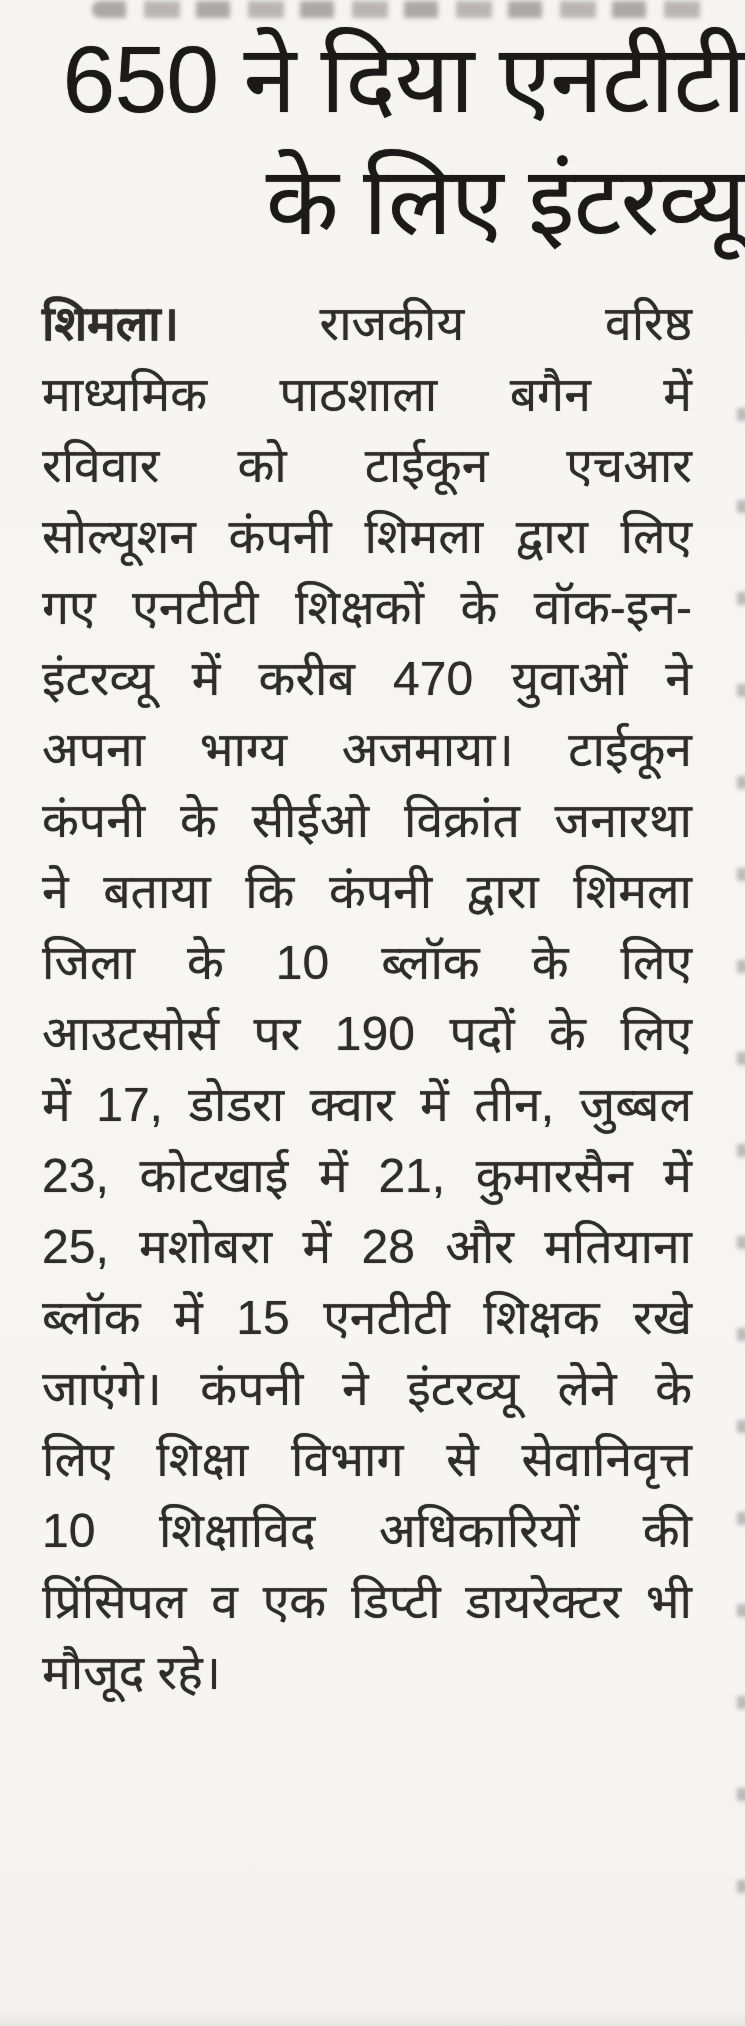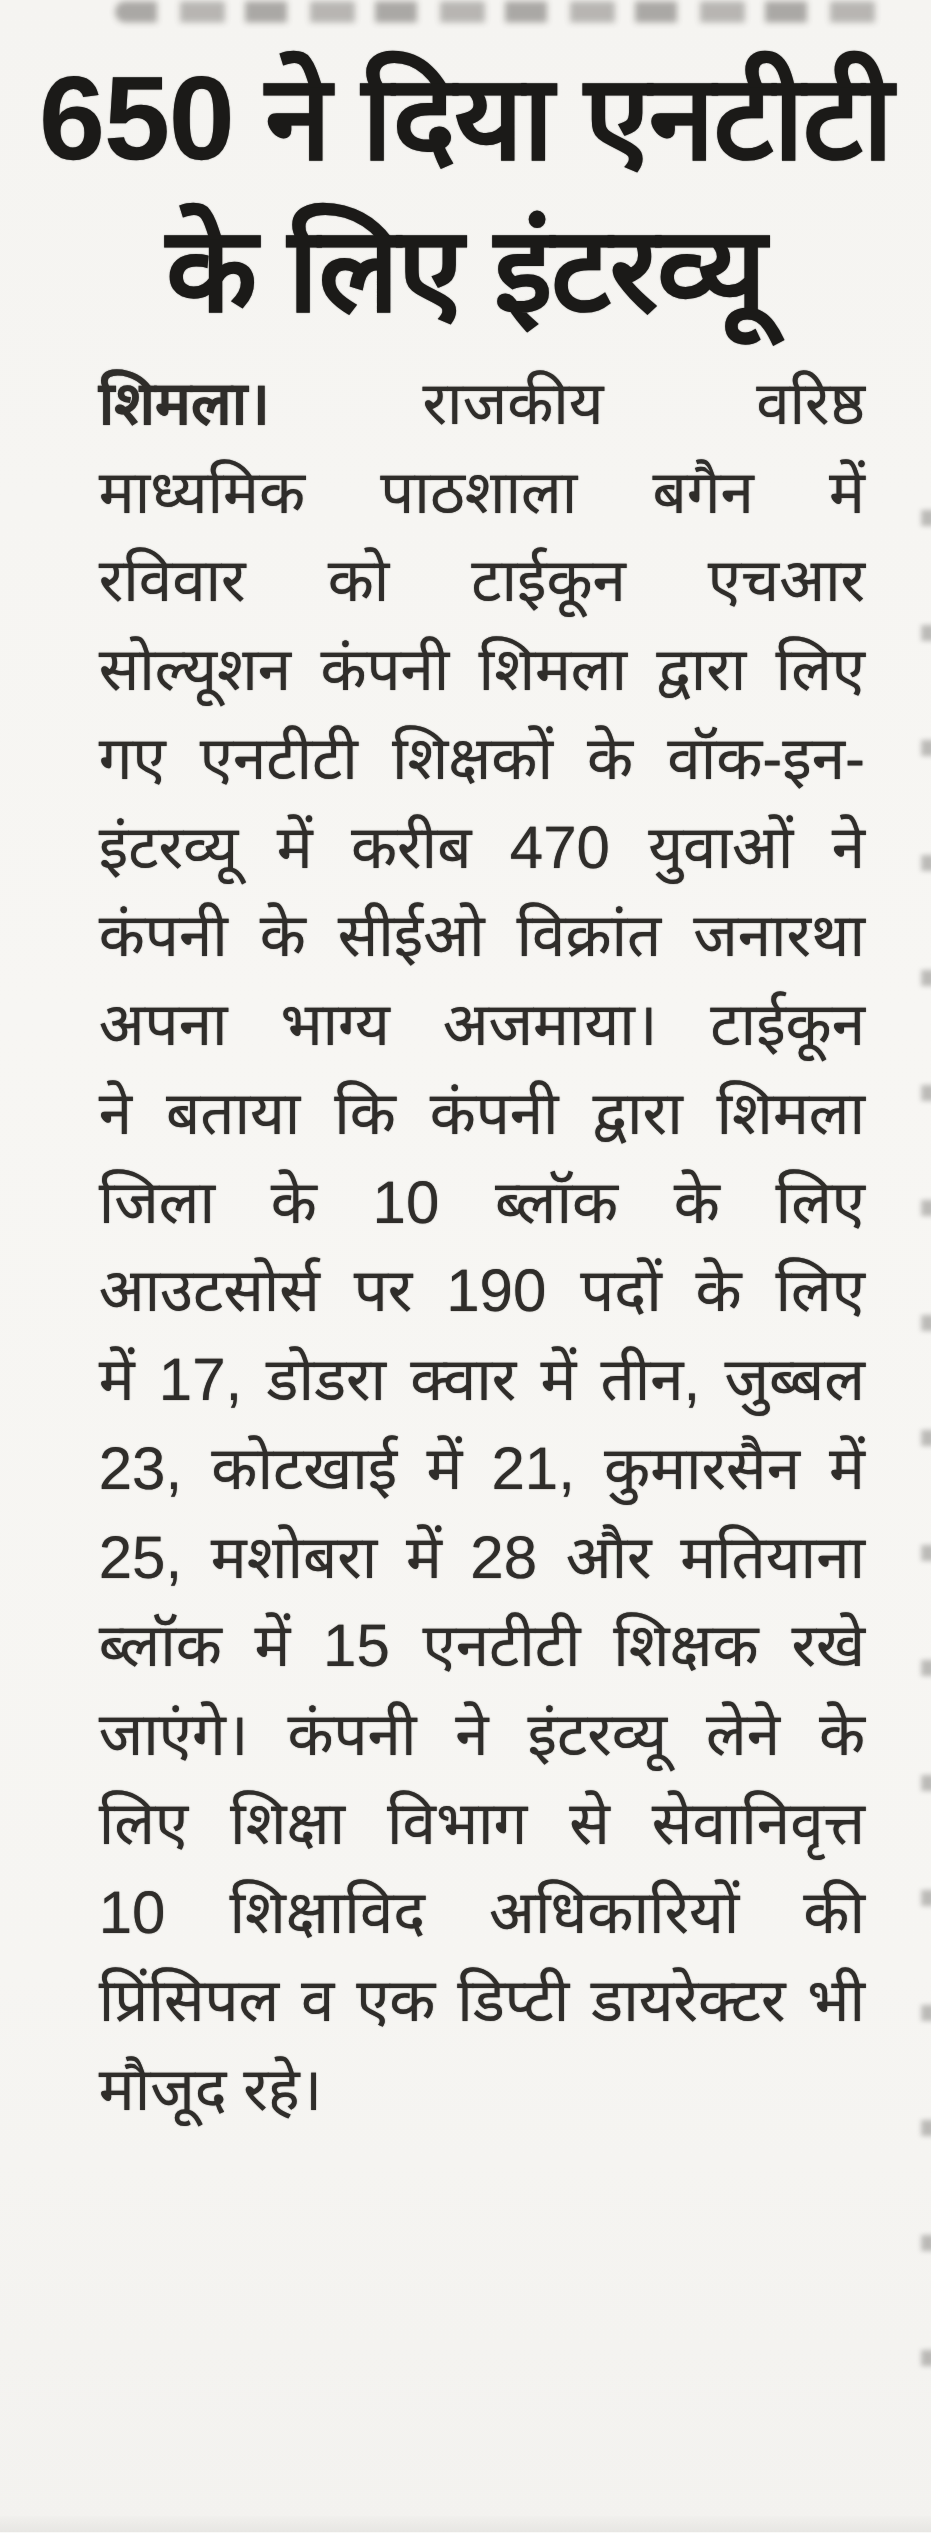--- a/index.html
+++ b/index.html
@@ -35,26 +35,26 @@
         rgba(75, 72, 68, 0.0) 34px 52px,
         rgba(75, 72, 68, 0.45) 52px 88px,
         rgba(75, 72, 68, 0.0) 88px 104px);
     filter: blur(2.6px);
     border-radius: 8px;
     opacity: 0.8;
   }
 
   .headline {
     position: absolute;
-    top: 34px;
+    top: 18px;
     left: 0;
     right: 0;
-    text-align: center;
+    text-align: right;
     color: var(--headline-ink);
-    font-weight: 700;
+    font-weight: 400;
     font-size: 95px;
     line-height: 122px;
     letter-spacing: -1px;
     text-shadow: 0 0 1px rgba(20, 20, 18, 0.65);
     filter: blur(0.3px);
   }
   .headline .h-line { display: block; }
 
   .body-col {
     position: absolute;
@@ -65,21 +65,20 @@
     font-size: 48px;
     line-height: 71px;
     text-shadow: 0 0 1px rgba(45, 43, 40, 0.75);
     filter: blur(0.25px);
   }
   .body-line {
     height: 71px;
     text-align: justify;
     text-align-last: justify;
     white-space: nowrap;
-    margin-left: 37px;
   }
   .body-line:last-child {
     text-align: left;
     text-align-last: left;
   }
   .dateline { font-weight: 700; }
 
   
   .edge-marks {
     position: absolute;
@@ -120,22 +119,22 @@
     <div class="body-line lead">
       <strong class="dateline">शिमला।</strong>
       <span>राजकीय वरिष्ठ</span>
     </div>
 
   <div class="body-line">माध्यमिक पाठशाला बगैन में</div>
       <div class="body-line">रविवार को टाईकून एचआर</div>
       <div class="body-line">सोल्यूशन कंपनी शिमला द्वारा लिए</div>
       <div class="body-line">गए एनटीटी शिक्षकों के वॉक-इन-</div>
       <div class="body-line">इंटरव्यू में करीब 470 युवाओं ने</div>
+      <div class="body-line">अपना भाग्य अजमाया। टाईकून</div>
       <div class="body-line">कंपनी के सीईओ विक्रांत जनारथा</div>
-      <div class="body-line">अपना भाग्य अजमाया। टाईकून</div>
       <div class="body-line">ने बताया कि कंपनी द्वारा शिमला</div>
       <div class="body-line">जिला के 10 ब्लॉक के लिए</div>
       <div class="body-line">आउटसोर्स पर 190 पदों के लिए</div>
       <div class="body-line">में 17, डोडरा क्वार में तीन, जुब्बल</div>
       <div class="body-line">23, कोटखाई में 21, कुमारसैन में</div>
       <div class="body-line">25, मशोबरा में 28 और मतियाना</div>
       <div class="body-line">ब्लॉक में 15 एनटीटी शिक्षक रखे</div>
       <div class="body-line">जाएंगे। कंपनी ने इंटरव्यू लेने के</div>
       <div class="body-line">लिए शिक्षा विभाग से सेवानिवृत्त</div>
       <div class="body-line">10 शिक्षाविद अधिकारियों की</div>

